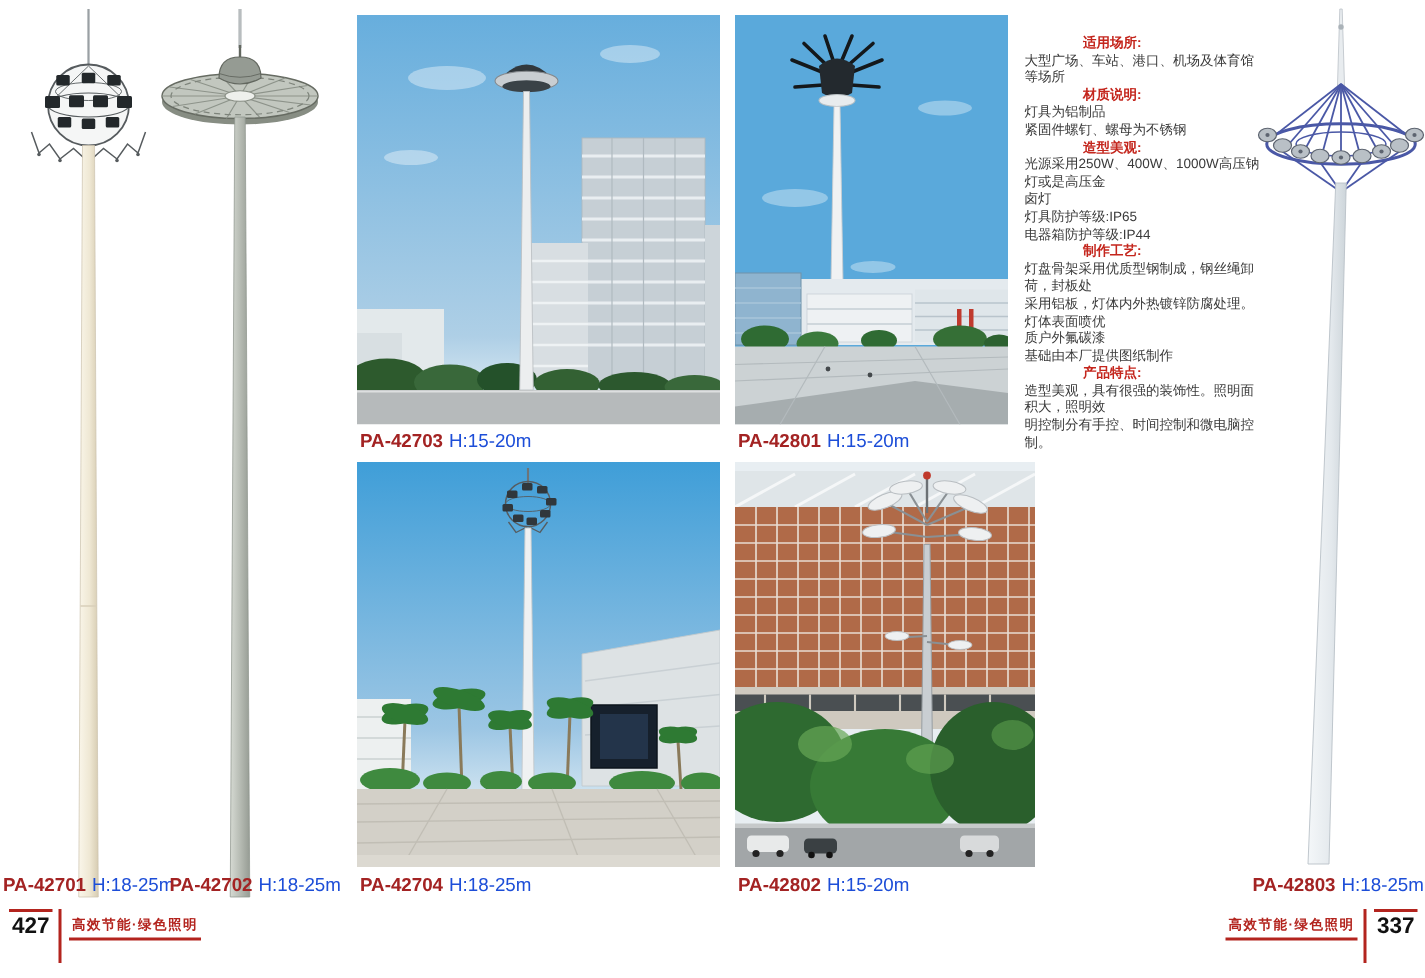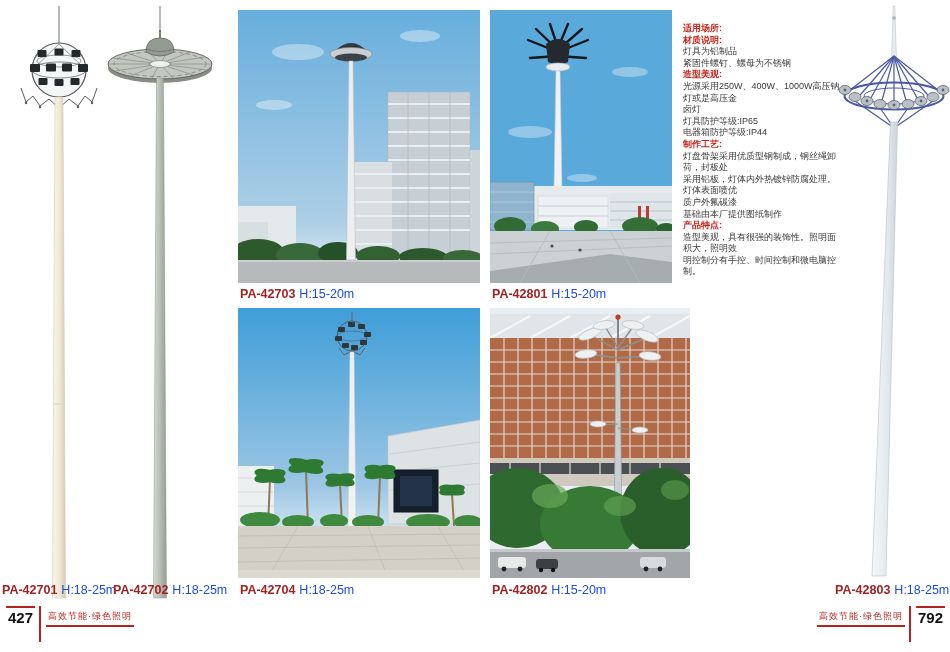--- a/index.html
+++ b/index.html
@@ -8,28 +8,28 @@
   .abs{position:absolute;}
   svg{display:block;}
 
   
   .plabel{position:absolute;white-space:nowrap;font-size:12.5px;line-height:14px;}
   .plabel .pcode{color:#a32323;font-weight:bold;}
   .plabel .pheight{color:#1d4ed8;font-weight:normal;margin-left:4px;}
 
   
   .spec{position:absolute;left:683px;top:23px;width:158px;font-size:9px;line-height:11.6px;color:#3a3a3a;}
-  .spec-h{color:#c4261d;font-weight:bold;}
+  .spec-h{color:#c4261d;font-weight:bold;margin-left:39px;}
   .spec-l{color:#3a3a3a;}
 
   
   .footer{position:absolute;top:606px;display:flex;align-items:flex-start;}
   .footer .pageno{font-size:15px;font-weight:bold;color:#111;border-top:2px solid #b3241e;padding:1px 2px 0 2px;}
   .footer .vline{width:2px;height:36px;background:#b3241e;margin:0 5px 0 4px;}
-  .footer .slogan{color:#b3241e;font-weight:normal;font-size:9px;letter-spacing:1px;
+  .footer .slogan{color:#b3241e;font-weight:bold;font-size:9px;letter-spacing:1px;
                   border-bottom:2px solid #b3241e;padding:4px 2px 2px 2px;}
   .footer-left{left:6px;}
   .footer-right{right:5px;}
 </style>
 </head>
 <body>
 
 <div id="canvas">
 
   <svg class="abs" style="left:2px;top:4px" width="112" height="598" viewBox="0 0 112 598">
@@ -503,20 +503,21 @@
   </div>
   <div class="plabel" style="left:492px;top:583px">
     <span class="pcode">PA-42802</span><span class="pheight">H:15-20m</span>
   </div>
   <div class="plabel" style="left:835px;top:583px">
     <span class="pcode">PA-42803</span><span class="pheight">H:18-25m</span>
   </div>
 
   <div class="spec">
     <div class="spec-h">适用场所:</div>
+    <div class="spec-l">大型广场、车站、港口、机场及体育馆等场所</div>
     <div class="spec-h">材质说明:</div>
     <div class="spec-l">灯具为铝制品</div>
     <div class="spec-l">紧固件螺钉、螺母为不锈钢</div>
     <div class="spec-h">造型美观:</div>
     <div class="spec-l">光源采用250W、400W、1000W高压钠灯或是高压金</div>
     <div class="spec-l">卤灯</div>
     <div class="spec-l">灯具防护等级:IP65</div>
     <div class="spec-l">电器箱防护等级:IP44</div>
     <div class="spec-h">制作工艺:</div>
     <div class="spec-l">灯盘骨架采用优质型钢制成，钢丝绳卸荷，封板处</div>
@@ -529,16 +530,16 @@
   </div>
 
   <div class="footer footer-left">
     <div class="pageno">427</div>
     <div class="vline"></div>
     <div class="slogan">高效节能·绿色照明</div>
   </div>
   <div class="footer footer-right">
     <div class="slogan">高效节能·绿色照明</div>
     <div class="vline"></div>
-    <div class="pageno">792</div>
+    <div class="pageno">337</div>
   </div>
 
 </div>
 
 </body></html>

